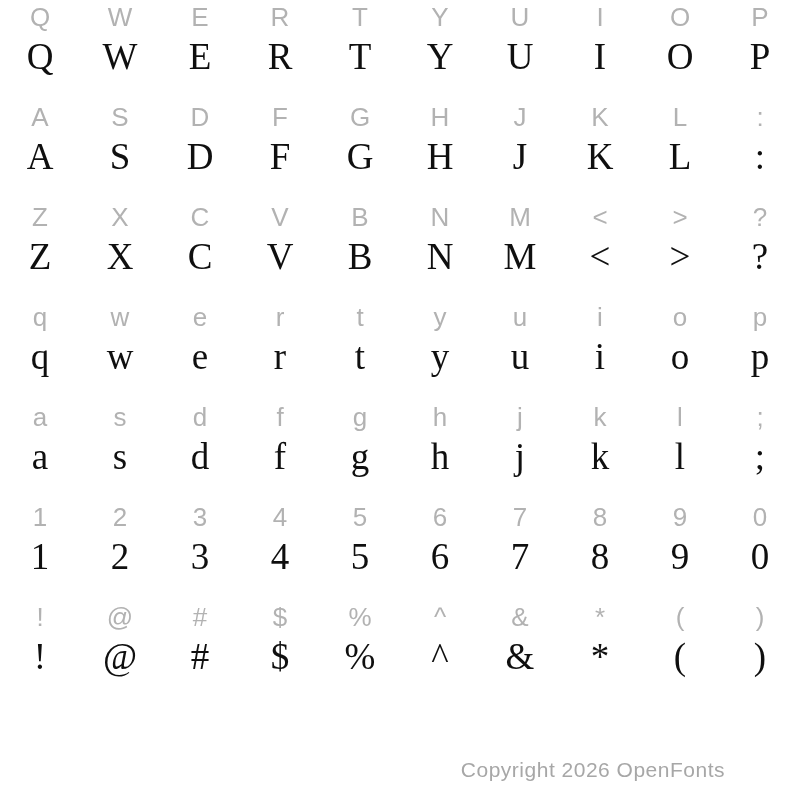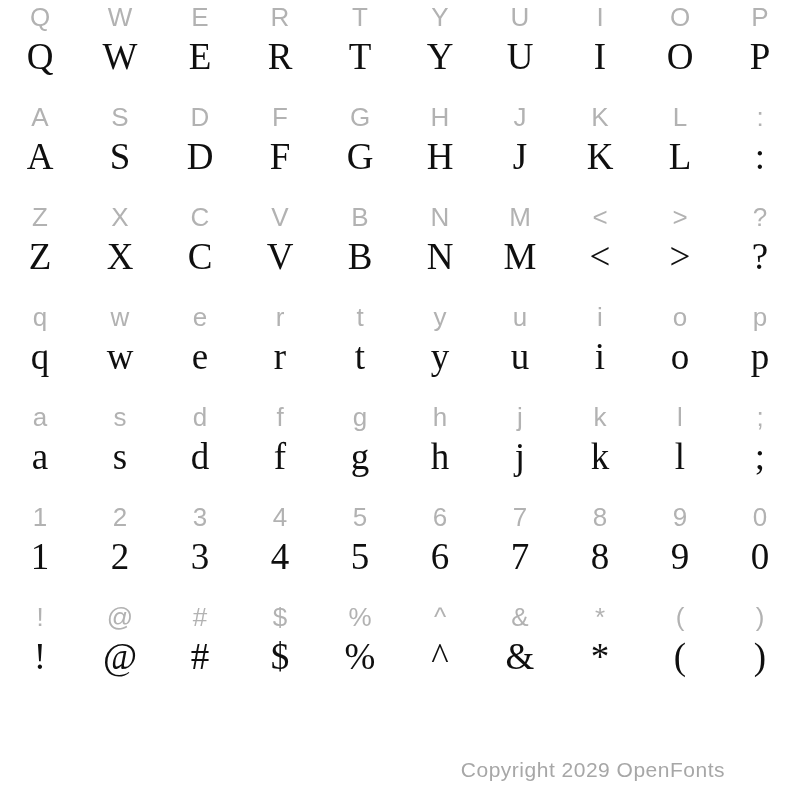--- a/index.html
+++ b/index.html
@@ -244,15 +244,15 @@
           <span class="cell">%</span>
           <span class="cell">^</span>
           <span class="cell">&amp;</span>
           <span class="cell">*</span>
           <span class="cell">(</span>
           <span class="cell">)</span>
         </div>
       </section>
     </div>
   <footer class="footer">
-    <span class="copyright">Copyright 2029 OpenFonts</span>
+    <span class="copyright">Copyright 2026 OpenFonts</span>
   </footer>
 </main>
 
 </body></html>

